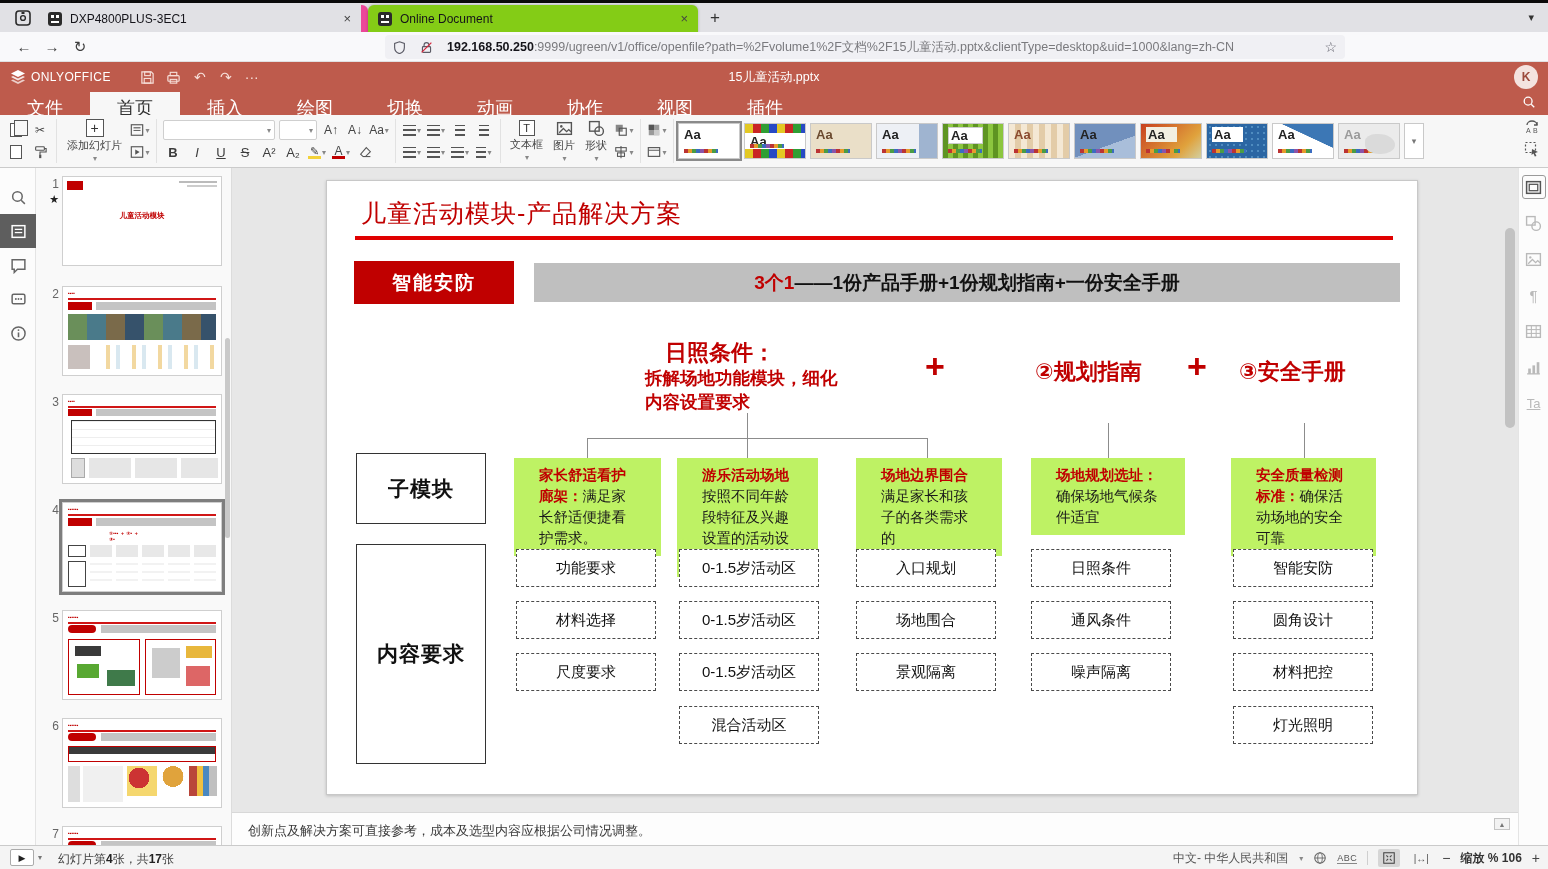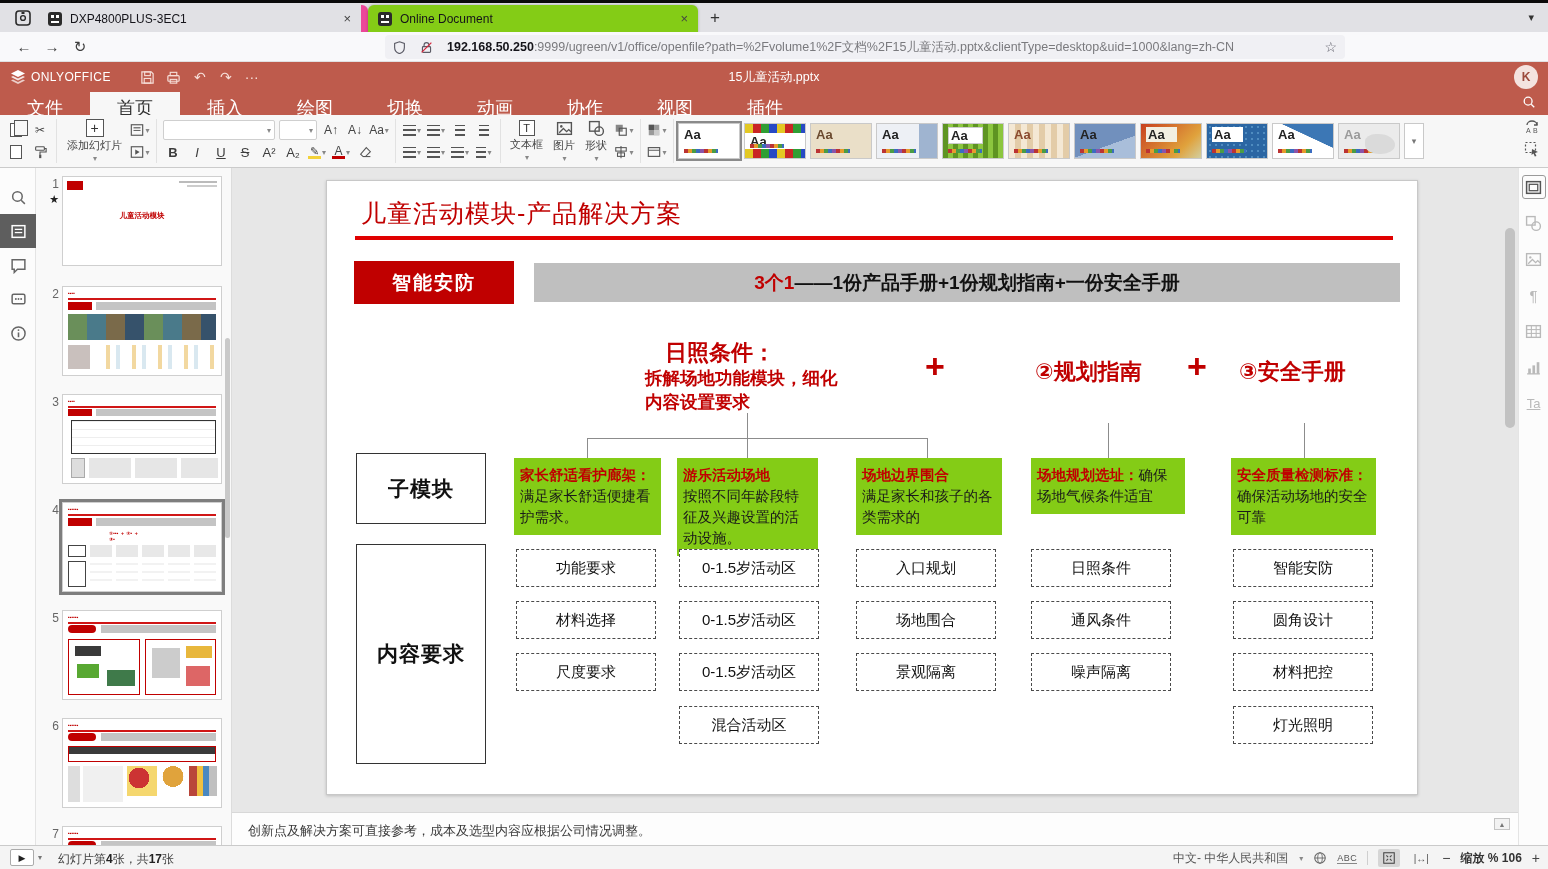--- a/index.html
+++ b/index.html
@@ -129,21 +129,21 @@
 .sec{position:absolute;color:#C00000;font-weight:bold}
 #sec1{left:338px;top:157px;font-size:22px}
 #sec1d{left:318px;top:185px;width:196px;font-size:17.5px;line-height:1.38;font-weight:bold;color:#C00000;position:absolute}
 .plus{position:absolute;color:#C00000;font-size:34px;font-weight:bold}
 #plus1{left:598px;top:166px}
 #plus2{left:860px;top:166px}
 #sec2{left:708px;top:176px;width:128px;font-size:22px;line-height:1.35}
 #sec3{left:912px;top:176px;width:128px;font-size:22px;line-height:1.35}
 .conn{position:absolute;background:#8C8C8C}
 .box-solid{position:absolute;border:1.5px solid #333;background:#fff;display:flex;align-items:center;justify-content:center;font-size:21px;font-weight:600;color:#111;letter-spacing:1px}
-.module{position:absolute;background:#84cc16;padding:7px 6px;font-size:14.5px;line-height:1.45;color:#1a1a1a}
+.module{position:absolute;background:#bef264;padding:7px 25px;font-size:14.5px;line-height:1.45;color:#1a1a1a}
 .module .mh{color:#C00000;font-weight:bold}
 .module.bh .mh{display:block}
 .dash{position:absolute;width:140px;height:38px;border:1.5px dashed #4A4A4A;background:#fff;display:flex;align-items:center;justify-content:center;font-size:15px;color:#111}
 
 #statusbar{position:absolute;left:0;top:845px;width:1548px;height:24px;background:#F4F4F4;border-top:1px solid #CACACA;font-size:12px;color:#555}
 .sb-play{position:absolute;left:10px;top:3px;width:24px;height:17px;border:1px solid #ABABAB;background:#fff;display:flex;align-items:center;justify-content:center;font-size:9px;color:#222;border-radius:2px}
 .sb-playcv{position:absolute;left:38px;top:7px;font-size:8px;color:#777}
 #sb-info{position:absolute;left:58px;top:5px;color:#444}
 #sb-info b{color:#222}
 #sb-right{position:absolute;right:8px;top:0;height:24px;display:flex;align-items:center;gap:10px}

